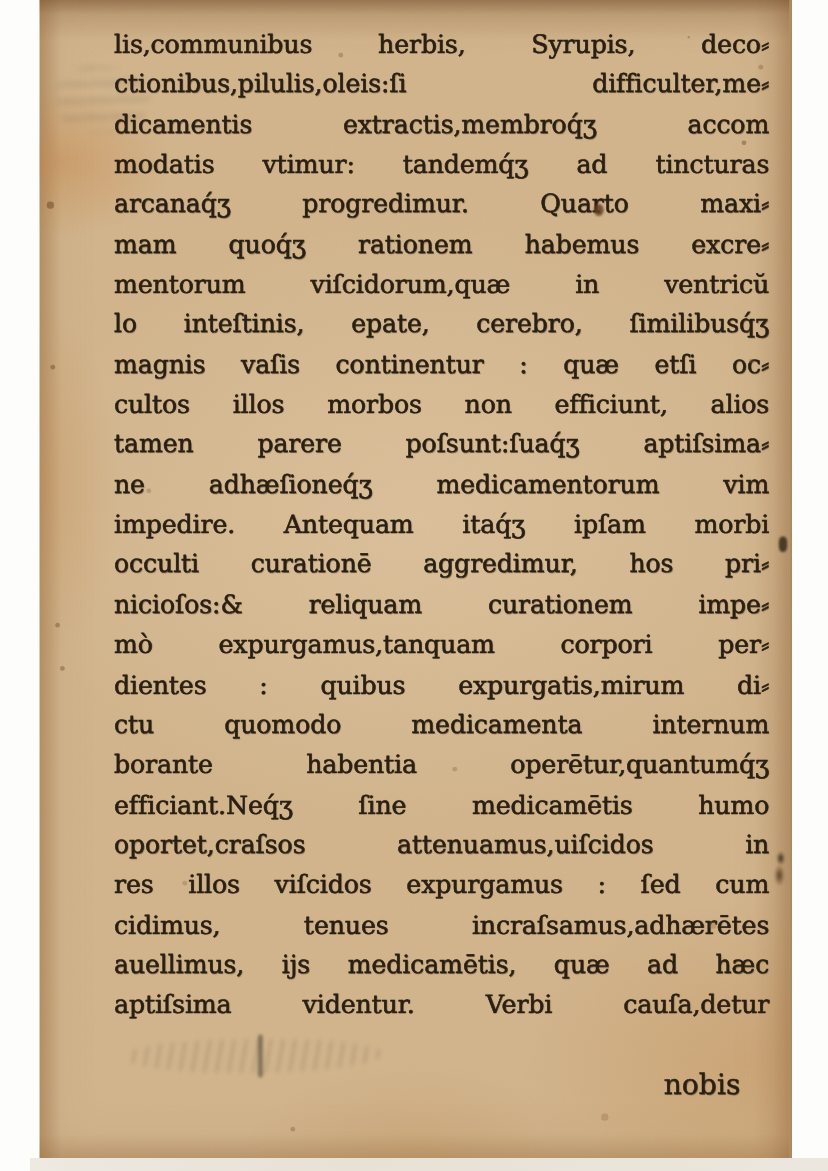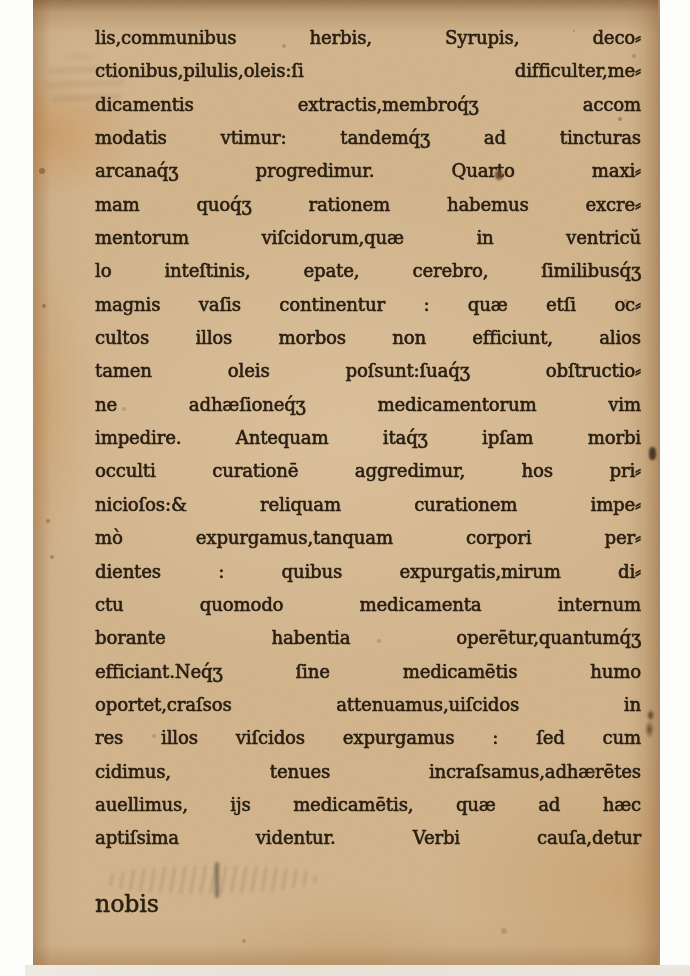--- a/index.html
+++ b/index.html
@@ -47,21 +47,21 @@
     pointer-events: none;
   }
 
   
   .textblock {
     position: absolute;
     left: 62px;
     top: 21px;
     width: 546px;
     color: #2a1f13;
-    font-size: 18px;
+    font-size: 21px;
     line-height: 33.35px;
     letter-spacing: -0.1px;
     -webkit-text-stroke: 0.35px #2a1f13;
     text-shadow: 0.5px 0.4px 0.7px rgba(42,31,19,0.55), -0.2px 0 0.3px rgba(42,31,19,0.35);
   }
   .line {
     text-align: justify;
     text-align-last: justify;
     text-justify: inter-word;
     white-space: nowrap;
@@ -69,20 +69,21 @@
   .catchword-line {
     position: absolute;
     left: 62px;
     top: 888px;
     width: 546px;
     color: #2a1f13;
     font-size: 23.5px;
     line-height: 33.35px;
     -webkit-text-stroke: 0.35px #2a1f13;
     text-shadow: 0.5px 0.4px 0.7px rgba(42,31,19,0.55);
+    text-align: right;
     padding-right: 24px;
     box-sizing: border-box;
   }
 
   
   .ghost-top-left {
     position: absolute;
     left: 14px;
     top: 55px;
     width: 78px;
@@ -202,21 +203,21 @@
       <div class="line">lis,communibus herbis, Syrupis, deco⸗</div>
       <div class="line">ctionibus,pilulis,oleis:ſi difficulter,me⸗</div>
       <div class="line">dicamentis extractis,membroq́ʒ accom</div>
       <div class="line">modatis vtimur: tandemq́ʒ ad tincturas</div>
       <div class="line">arcanaq́ʒ progredimur. Quarto maxi⸗</div>
       <div class="line">mam quoq́ʒ rationem habemus excre⸗</div>
       <div class="line">mentorum viſcidorum,quæ in ventricŭ</div>
       <div class="line">lo inteſtinis, epate, cerebro, ſimilibusq́ʒ</div>
       <div class="line">magnis vaſis continentur : quæ etſi oc⸗</div>
       <div class="line">cultos illos morbos non efficiunt, alios</div>
-      <div class="line">tamen oleis poſsunt:ſuaq́ʒ obſtructio⸗</div>
+      <div class="line">tamen parere poſsunt:ſuaq́ʒ aptiſsima⸗</div>
       <div class="line">ne adhæſioneq́ʒ medicamentorum vim</div>
       <div class="line">impedire. Antequam itaq́ʒ ipſam morbi</div>
       <div class="line">occulti curationē aggredimur, hos pri⸗</div>
       <div class="line">nicioſos:&amp; reliquam curationem impe⸗</div>
       <div class="line">mò expurgamus,tanquam corpori per⸗</div>
       <div class="line">dientes : quibus expurgatis,mirum di⸗</div>
       <div class="line">ctu quomodo medicamenta internum</div>
       <div class="line">borante habentia operētur,quantumq́ʒ</div>
       <div class="line">efficiant.Neq́ʒ ſine medicamētis humo</div>
       <div class="line">oportet,craſsos attenuamus,uiſcidos in</div>

